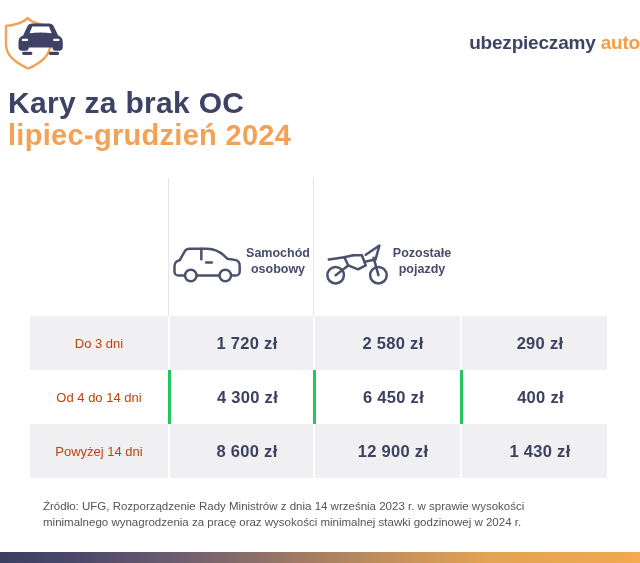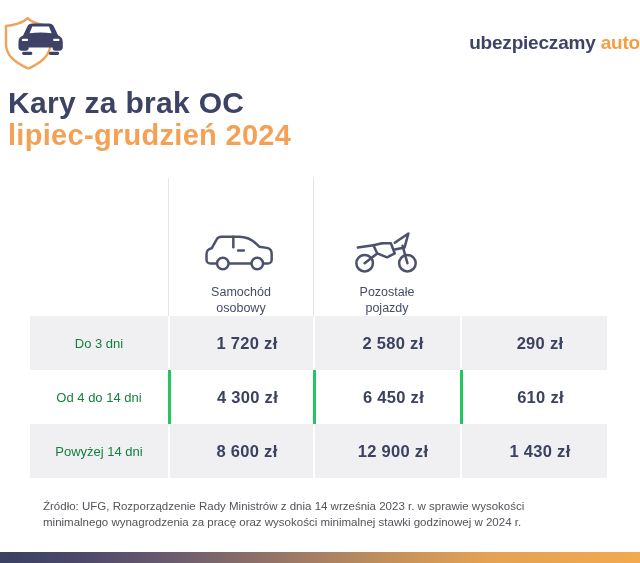--- a/index.html
+++ b/index.html
@@ -21,34 +21,34 @@
   .logo-text{font-size:19px;font-weight:bold;letter-spacing:-0.2px;color:#3d4365;white-space:nowrap;}
   .logo-text .accent{color:#f59e3f;}
   
   .title-block{position:absolute;top:86px;left:8px;width:100%;text-align:left;}
   .title-line1{font-size:30px;line-height:33px;font-weight:bold;color:#3d4365;letter-spacing:0.3px;}
   .title-line2{font-size:29px;line-height:33px;font-weight:bold;color:#f5a155;letter-spacing:0.3px;}
   
   .table{position:absolute;left:30px;top:178px;width:577px;}
   .thead,.trow{display:grid;grid-template-columns:138px 145px 147px 147px;}
   .thead{height:138px;}
-  .thead .cell{display:flex;flex-direction:column;align-items:center;justify-content:flex-end;padding-top:18px;box-sizing:border-box;}
+  .thead .cell{display:flex;flex-direction:row;align-items:center;justify-content:center;padding-top:18px;box-sizing:border-box;font-weight:bold;}
   .thead .cell + .cell{border-left:1px solid #e4e5ea;}
   .icon-box{height:62px;display:flex;align-items:flex-end;justify-content:center;}
   .icon-box svg{display:block;}
   .col-label{
     margin-top:9px;font-size:12.5px;line-height:16px;color:#474c69;
     text-align:center;white-space:pre-line;
   }
   .trow{height:54px;}
   .trow .cell{display:flex;align-items:center;justify-content:center;box-sizing:border-box;}
   .trow.gray .cell{background:#f0f0f2;}
   .trow.gray .cell + .cell{border-left:2px solid #ffffff;}
   .trow.white .cell + .cell{border-left:3px solid #22c55e;}
-  .rlabel{font-size:13px;color:#15803d;}
+  .rlabel{font-size:13px;color:#c2410c;}
   .val{font-size:16.5px;font-weight:bold;color:#3b415f;letter-spacing:0.3px;padding-left:11px;}
   
   .source{
     position:absolute;left:30px;top:498px;width:545px;
     font-size:11.5px;line-height:16px;color:#53535a;
     white-space:pre-line;
     margin-left:13px;
   }
   
   .grad-bar{
@@ -124,21 +124,21 @@
       <div class="cell rlabel">Do 3 dni</div>
       <div class="cell val">1 720 zł</div>
       <div class="cell val">2 580 zł</div>
       <div class="cell val">290 zł</div>
     </div>
 
     <div class="trow white">
       <div class="cell rlabel">Od 4 do 14 dni</div>
       <div class="cell val">4 300 zł</div>
       <div class="cell val">6 450 zł</div>
-      <div class="cell val">610 zł</div>
+      <div class="cell val">400 zł</div>
     </div>
 
     <div class="trow gray">
       <div class="cell rlabel">Powyżej 14 dni</div>
       <div class="cell val">8 600 zł</div>
       <div class="cell val">12 900 zł</div>
       <div class="cell val">1 430 zł</div>
     </div>
 
   </div>

